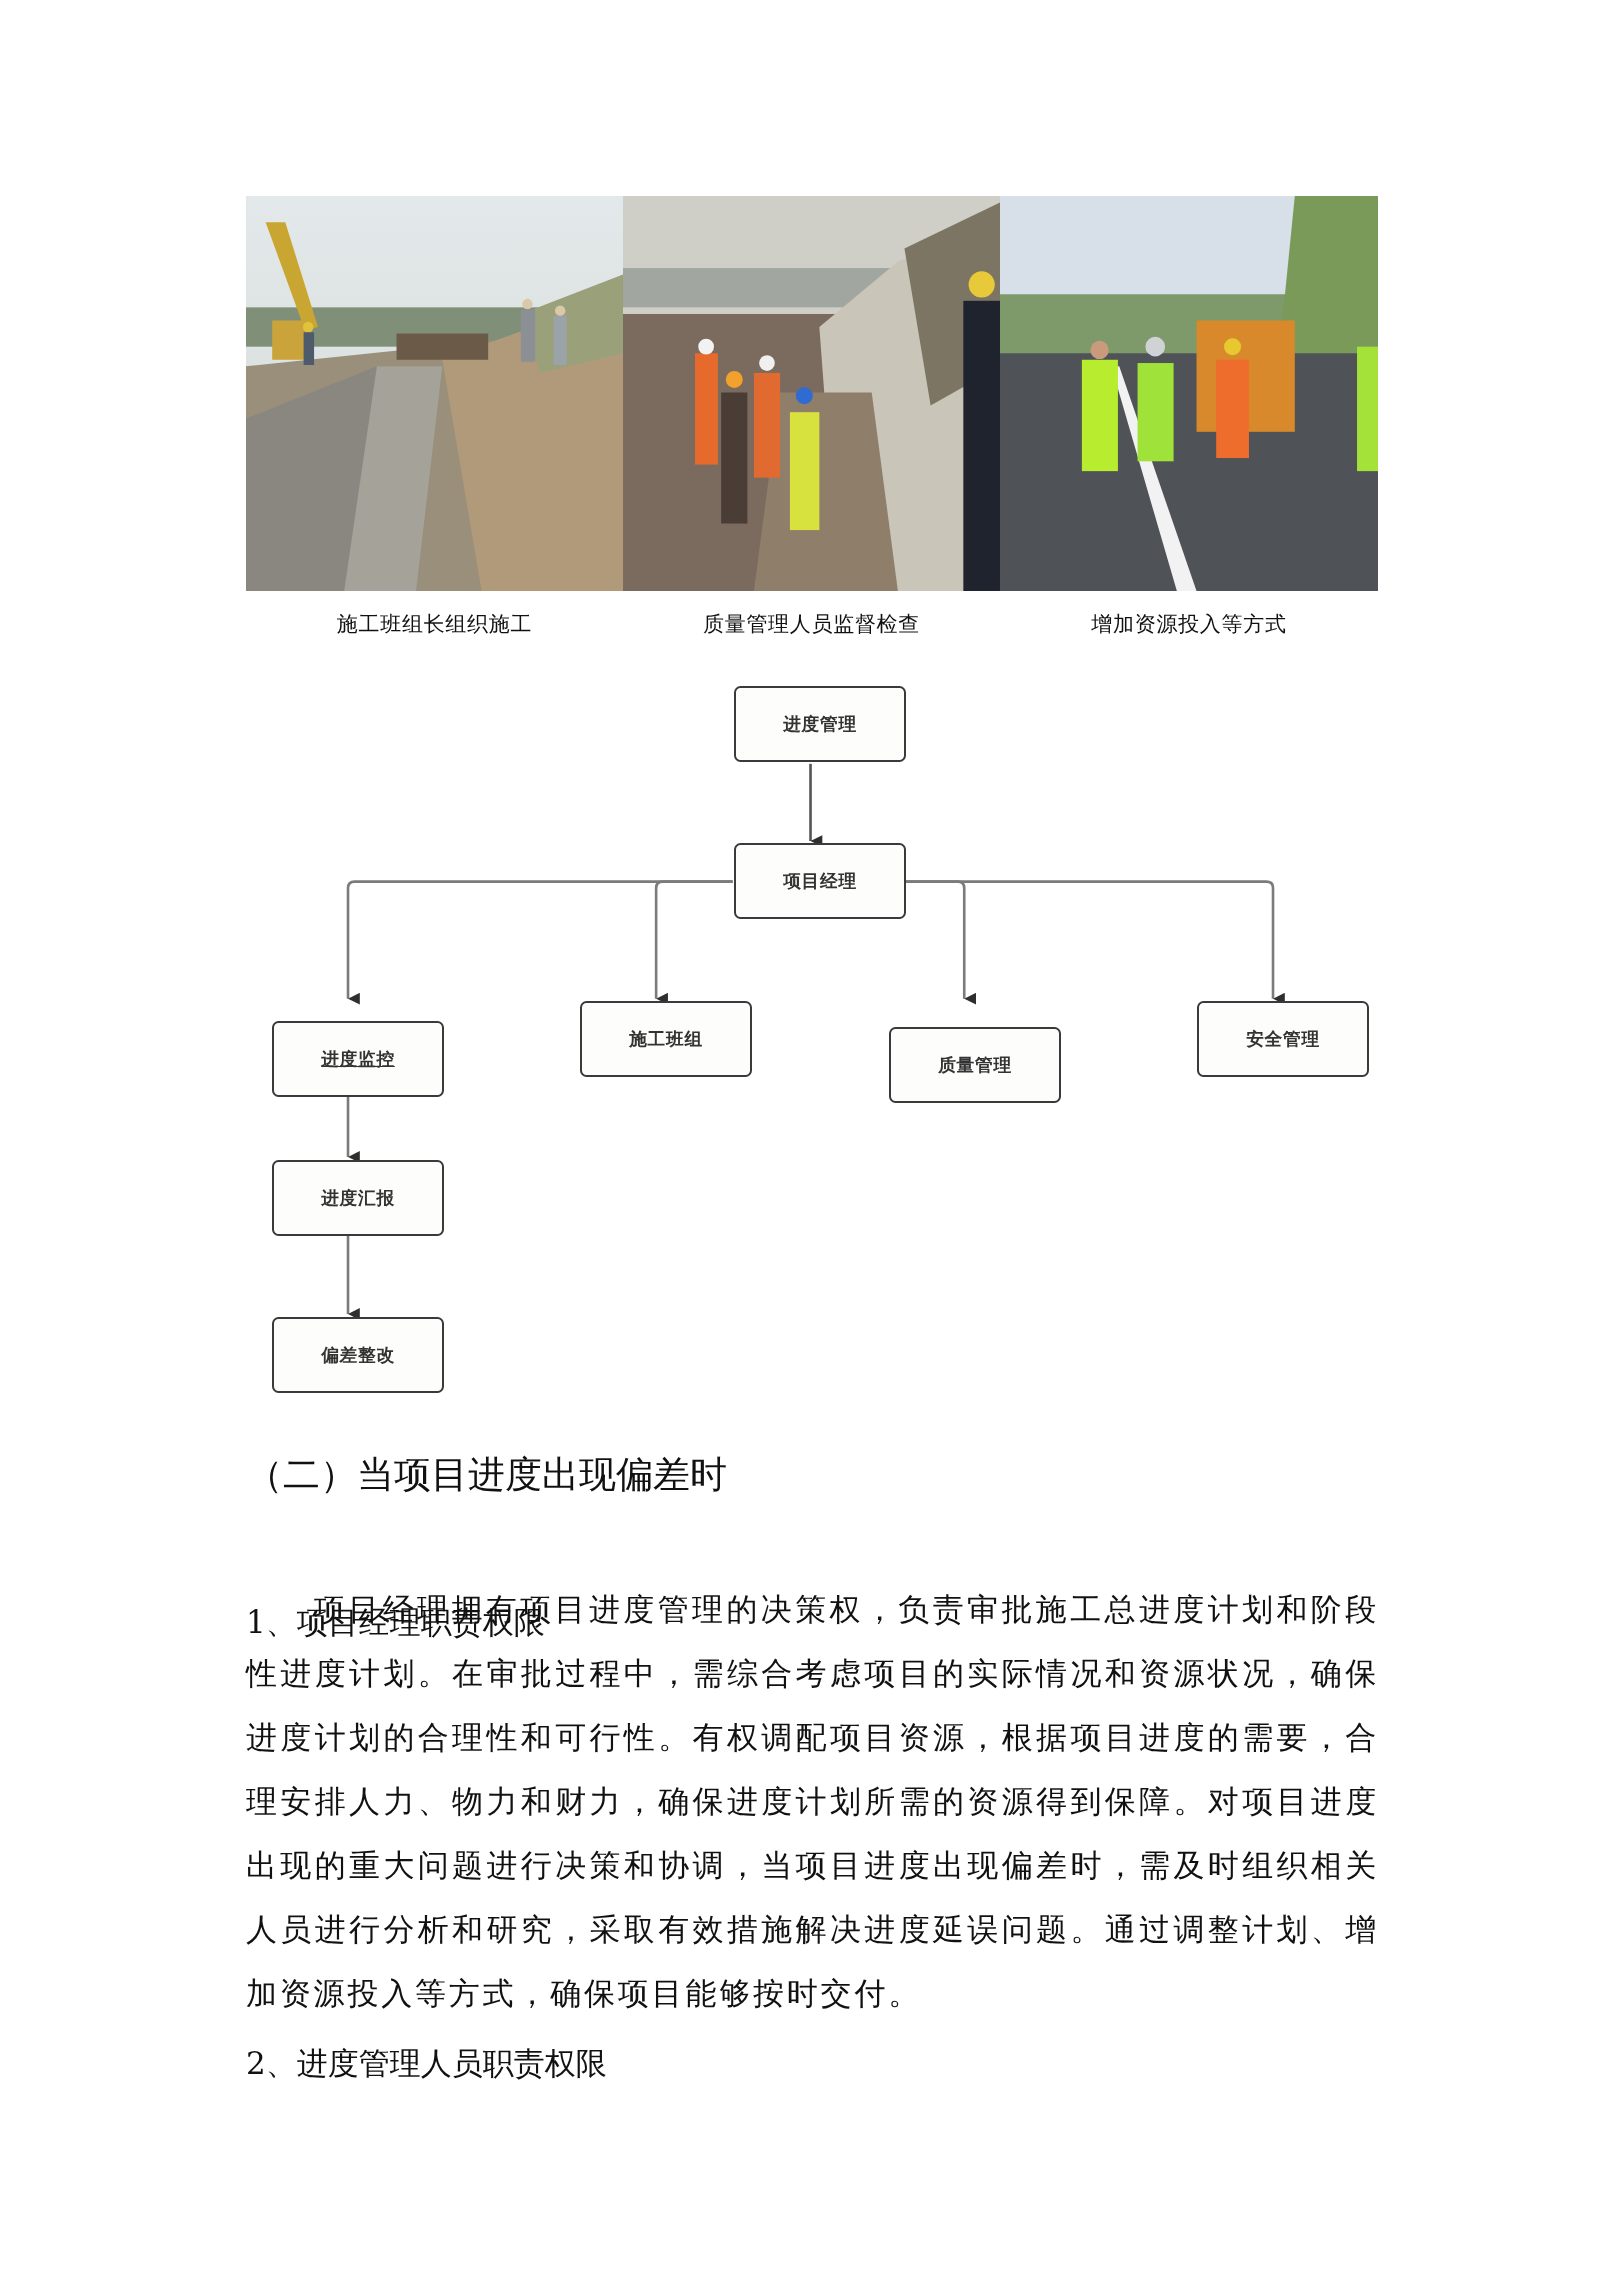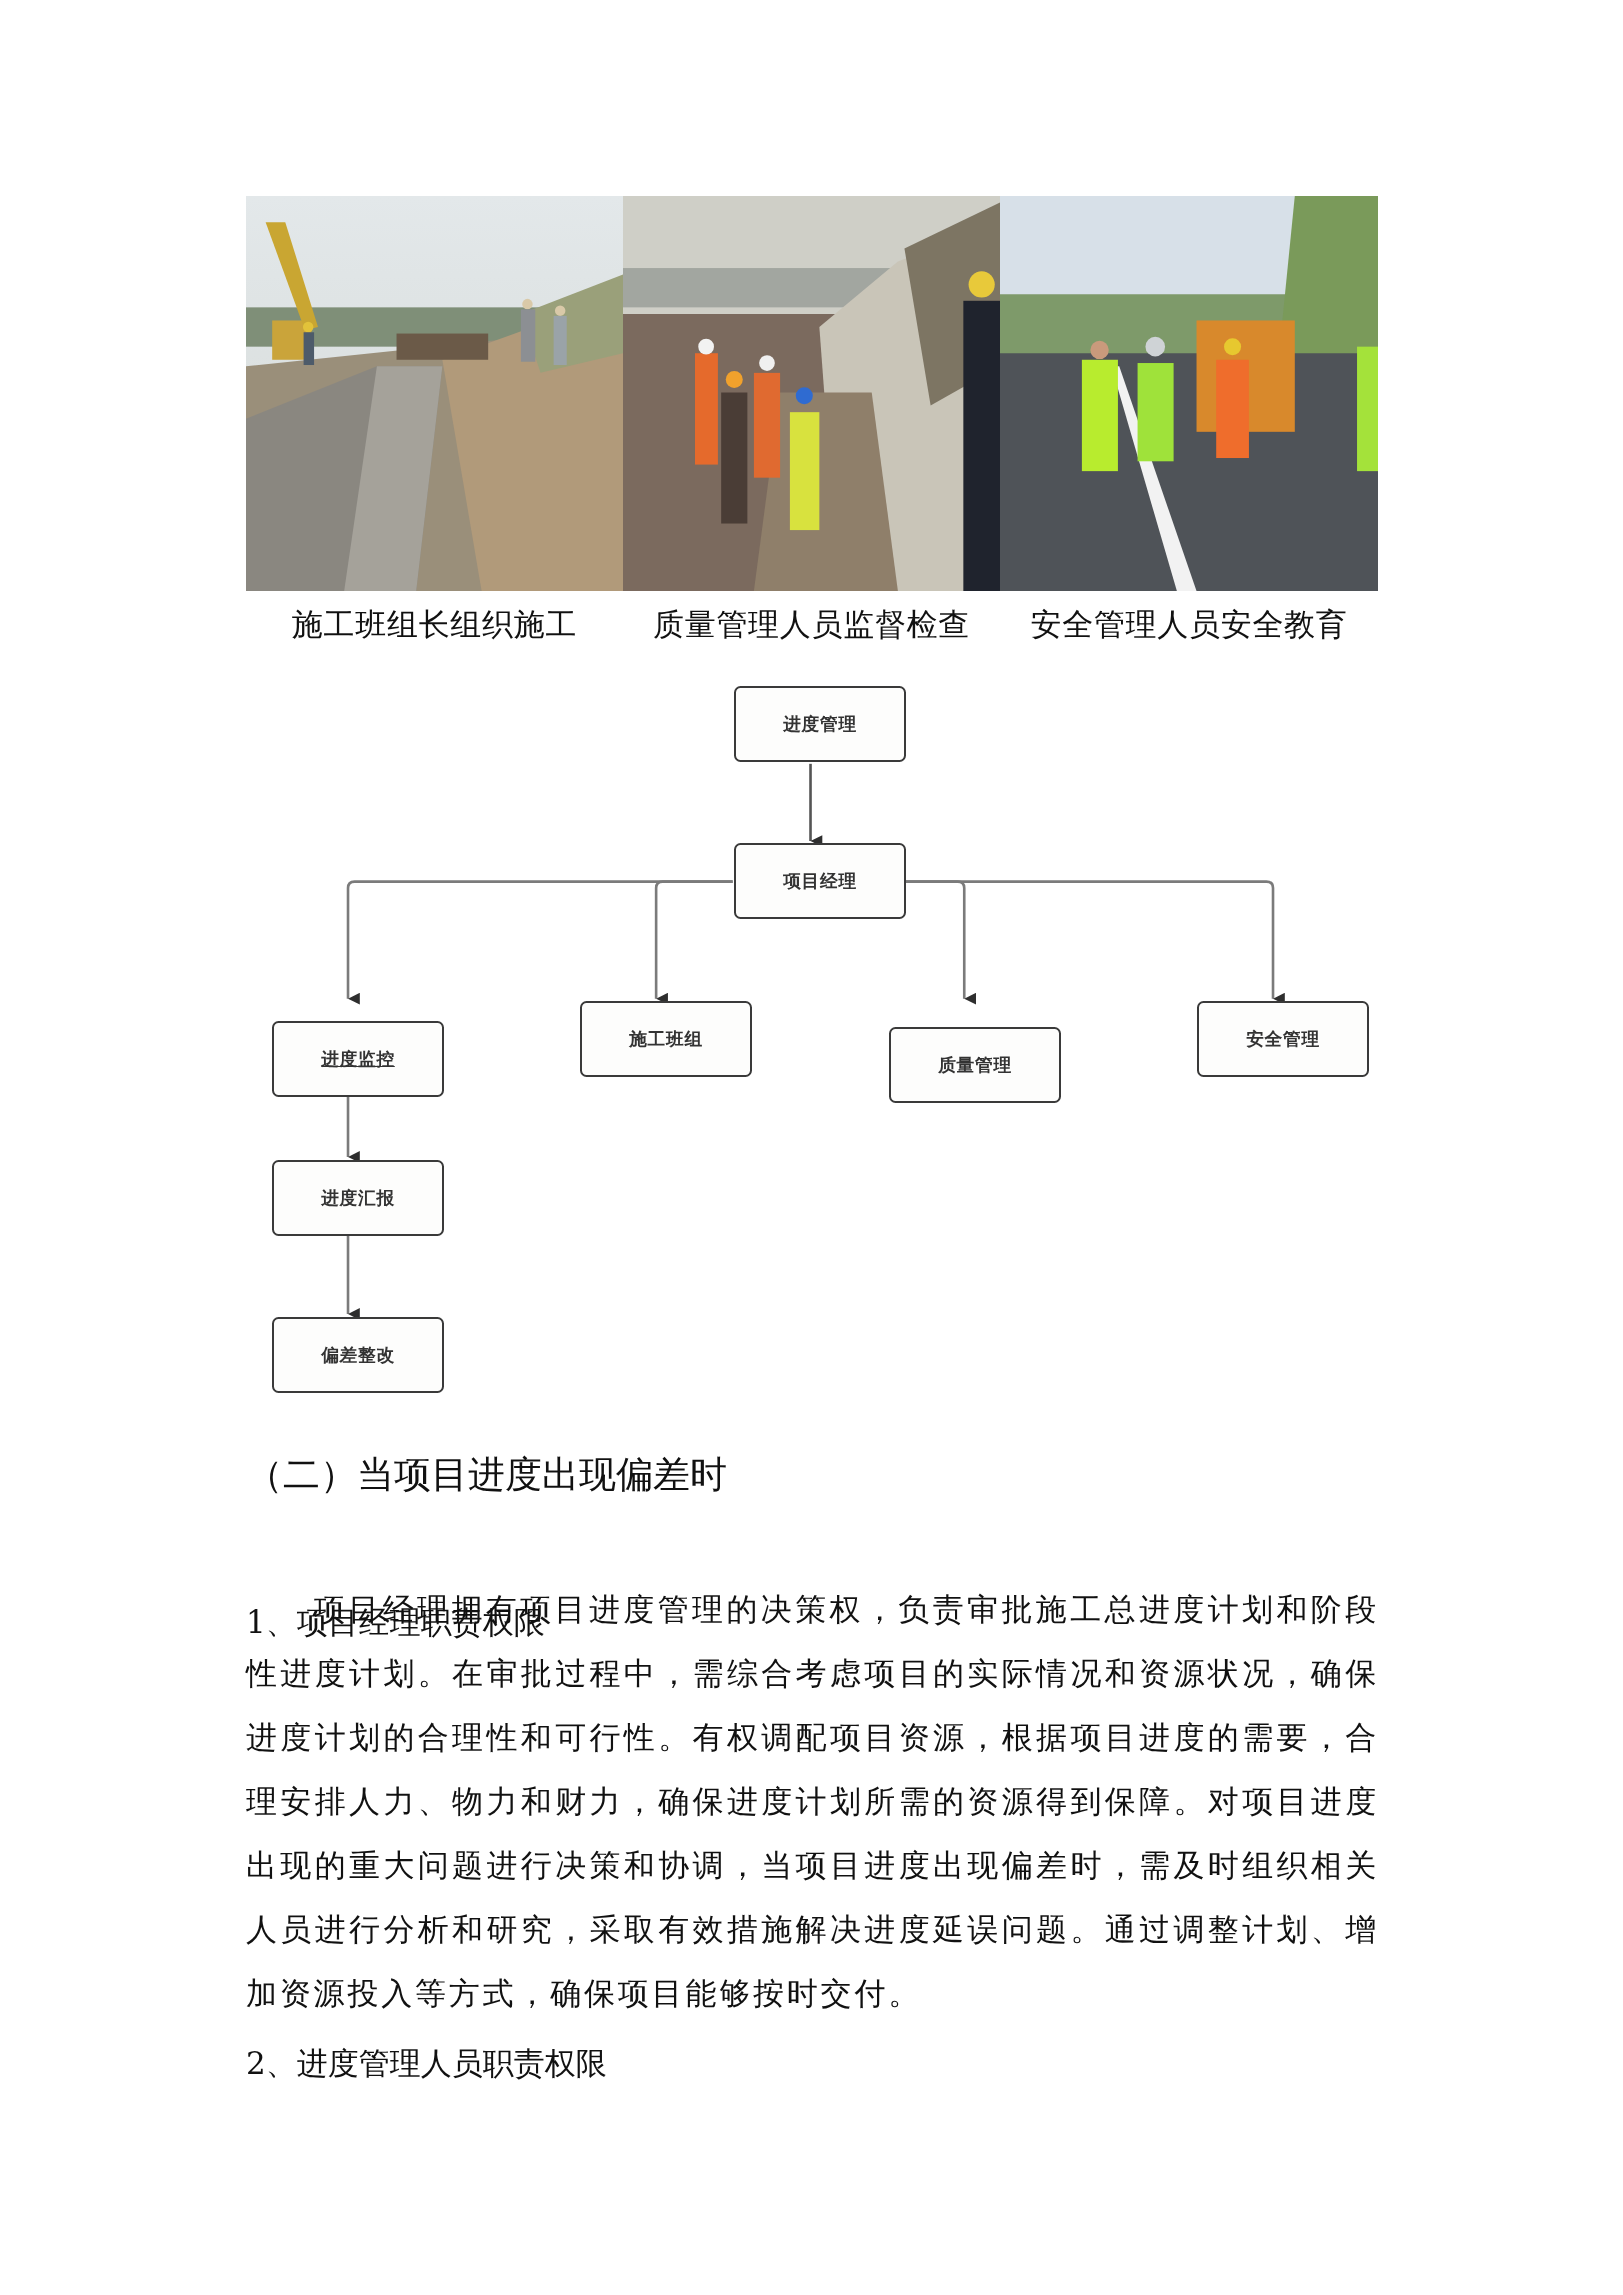--- a/index.html
+++ b/index.html
@@ -2,21 +2,21 @@
 <html style="font-size:10.5px"><head>
 <meta charset="utf-8">
 <style>
   html, body { margin: 0; padding: 0; background: #ffffff; }
   body { width: 1623px; height: 2295px; position: relative; overflow: hidden;
          font-family: "DejaVu Serif", "Liberation Serif", serif; color: #111; }
 
   
   .photo { position: absolute; top: 196px; height: 395px; overflow: hidden; }
   .photo svg { display: block; width: 100%; height: 100%; }
-  .caption { position: absolute; top: 603px; font-size: 31px; line-height: 42px;
+  .caption { position: absolute; top: 603px; font-size: 21px; line-height: 42px;
              white-space: nowrap; text-align: center; letter-spacing: 0.7px; }
 
   
   .box { position: absolute; width: 172px; height: 76px; border: 2.6px solid #3a3a3a;
          border-radius: 6.5px; background: #fdfdfc; display: flex; align-items: center;
          justify-content: center; box-sizing: border-box;
          font-family: "DejaVu Sans", "Liberation Sans", sans-serif; font-weight: bold;
          font-size: 17.7px; color: #333; letter-spacing: 0.7px; }
   .diagram-svg { position: absolute; left: 0; top: 0; width: 1623px; height: 1440px; pointer-events: none; }
 
@@ -88,21 +88,21 @@
     <rect x="210" y="255" width="55" height="150" fill="#9fe23a"></rect>
       <circle cx="237" cy="230" r="15" fill="#cfd3d6"></circle>
     <rect x="330" y="250" width="50" height="150" fill="#ef6d2c"></rect>
       <circle cx="355" cy="230" r="13" fill="#e7c82f"></circle>
     <rect x="545" y="230" width="32" height="190" fill="#a4e23a"></rect>
   </svg>
 </div>
 
 <div class="caption" style="left:246px; width:377px;">施工班组长组织施工</div>
 <div class="caption" style="left:623px; width:377px;">质量管理人员监督检查</div>
-<div class="caption" style="left:1000px; width:378px;">安全管理人员安全教育</div>
+<div class="caption" style="left:1000px; width:378px;">增加资源投入等方式</div>
 
 <svg class="diagram-svg" viewBox="0 0 2481 2200">
   <defs>
     <marker id="arrow" viewBox="0 0 10 10" refX="5" refY="10" markerWidth="18" markerHeight="22" orient="auto-start-reverse" markerUnits="userSpaceOnUse">
       <path d="M0,0 L10,0 L5,10 Z" fill="#2e2e2e"></path>
     </marker>
   </defs>
   <g stroke="#7b7b7b" stroke-width="4" fill="none">
 
     <line x1="1239" y1="1167" x2="1239" y2="1285" stroke="#555" marker-end="url(#arrow)"></line>

